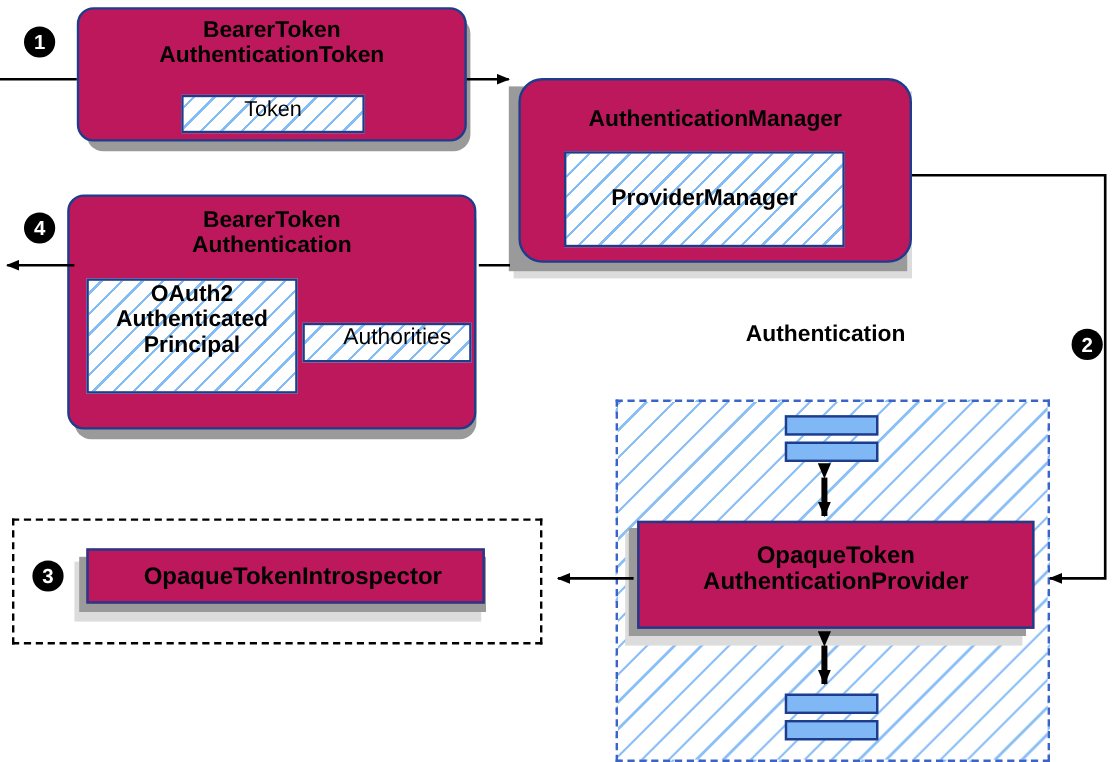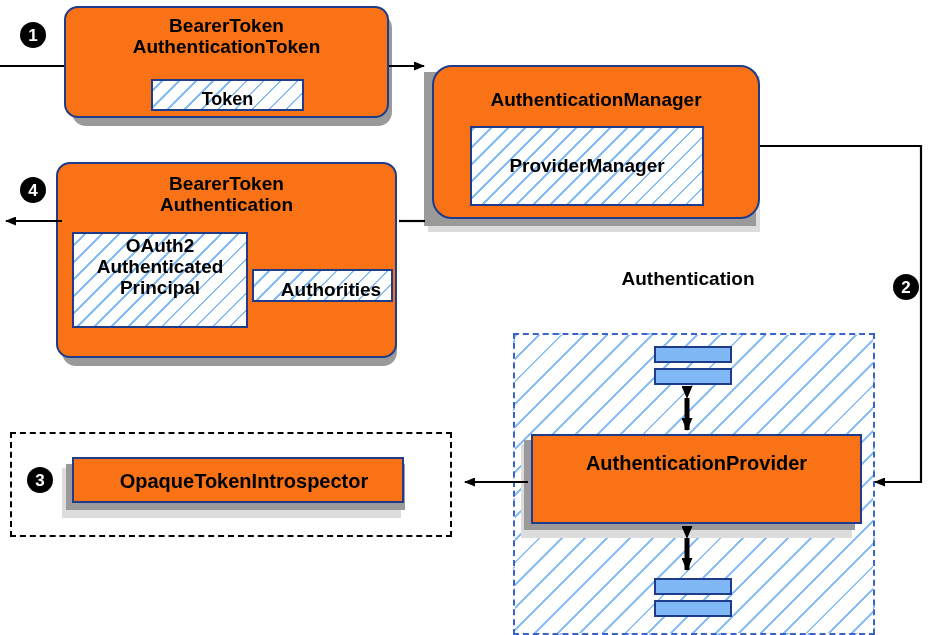--- a/index.html
+++ b/index.html
@@ -13,21 +13,21 @@
   #canvas {
     position: relative;
     width: 932px;
     height: 635px;
     background: #ffffff;
     overflow: hidden;
   }
   .node {
     position: absolute;
     box-sizing: border-box;
-    background: #f97316;
+    background: #be185d;
     border: 2px solid #1F3C8C;
     color: #000000;
     font-weight: bold;
     text-align: center;
     line-height: 1.12;
   }
   .node.rounded { border-radius: 14px; }
   .shadow {
     position: absolute;
     background: #9A9A9A;
@@ -67,23 +67,23 @@
     box-sizing: border-box;
     border: 2px solid #1F3C8C;
     background-color: #FFFFFF;
     background-image: repeating-linear-gradient(
         -45deg,
         rgba(125,184,245,0) 0px,
         rgba(125,184,245,0) 10px,
         rgba(125,184,245,0.95) 10px,
         rgba(125,184,245,0.95) 12px);
     display: flex;
-    align-items: flex-end;
+    align-items: flex-start;
     justify-content: center;
-    font-weight: bold;
+    font-weight: normal;
     color: #000;
   }
   .group-dashed-blue {
     position: absolute;
     box-sizing: border-box;
     border: 2px dashed #3C64C8;
     background-color: #FFFFFF;
     background-image: repeating-linear-gradient(
         -45deg,
         rgba(125,184,245,0) 0px,
@@ -237,20 +237,21 @@
   <div class="stub" style="left:654px; top:346px; width:78px; height:17px;"></div>
   <div class="stub" style="left:654px; top:368px; width:78px; height:17px;"></div>
 
   <div class="stub" style="left:654px; top:578px; width:78px; height:17px;"></div>
   <div class="stub" style="left:654px; top:600px; width:78px; height:17px;"></div>
 
   <div class="shadow light" style="left:521px; top:444px; width:331px; height:94px;"></div>
   <div class="shadow" style="left:524px; top:440px; width:331px; height:90px;"></div>
   <div class="node" style="left:531px; top:434px; width:331px; height:90px;">
     <div class="nodetext" style="top:16px; font-size:20px;">
+      <div>OpaqueToken</div>
       <div>AuthenticationProvider</div>
     </div>
   </div>
 
   <div class="group-dashed-black" style="left:10px; top:432px; width:442px; height:105px;"></div>
 
   <div class="shadow light" style="left:62px; top:468px; width:339px; height:50px;"></div>
   <div class="shadow" style="left:66px; top:464px; width:339px; height:46px;"></div>
   <div class="node" style="left:72px; top:457px; width:332px; height:46px;">
     <div class="nodetext" style="top:11px; font-size:20px;padding-left:12px;">

